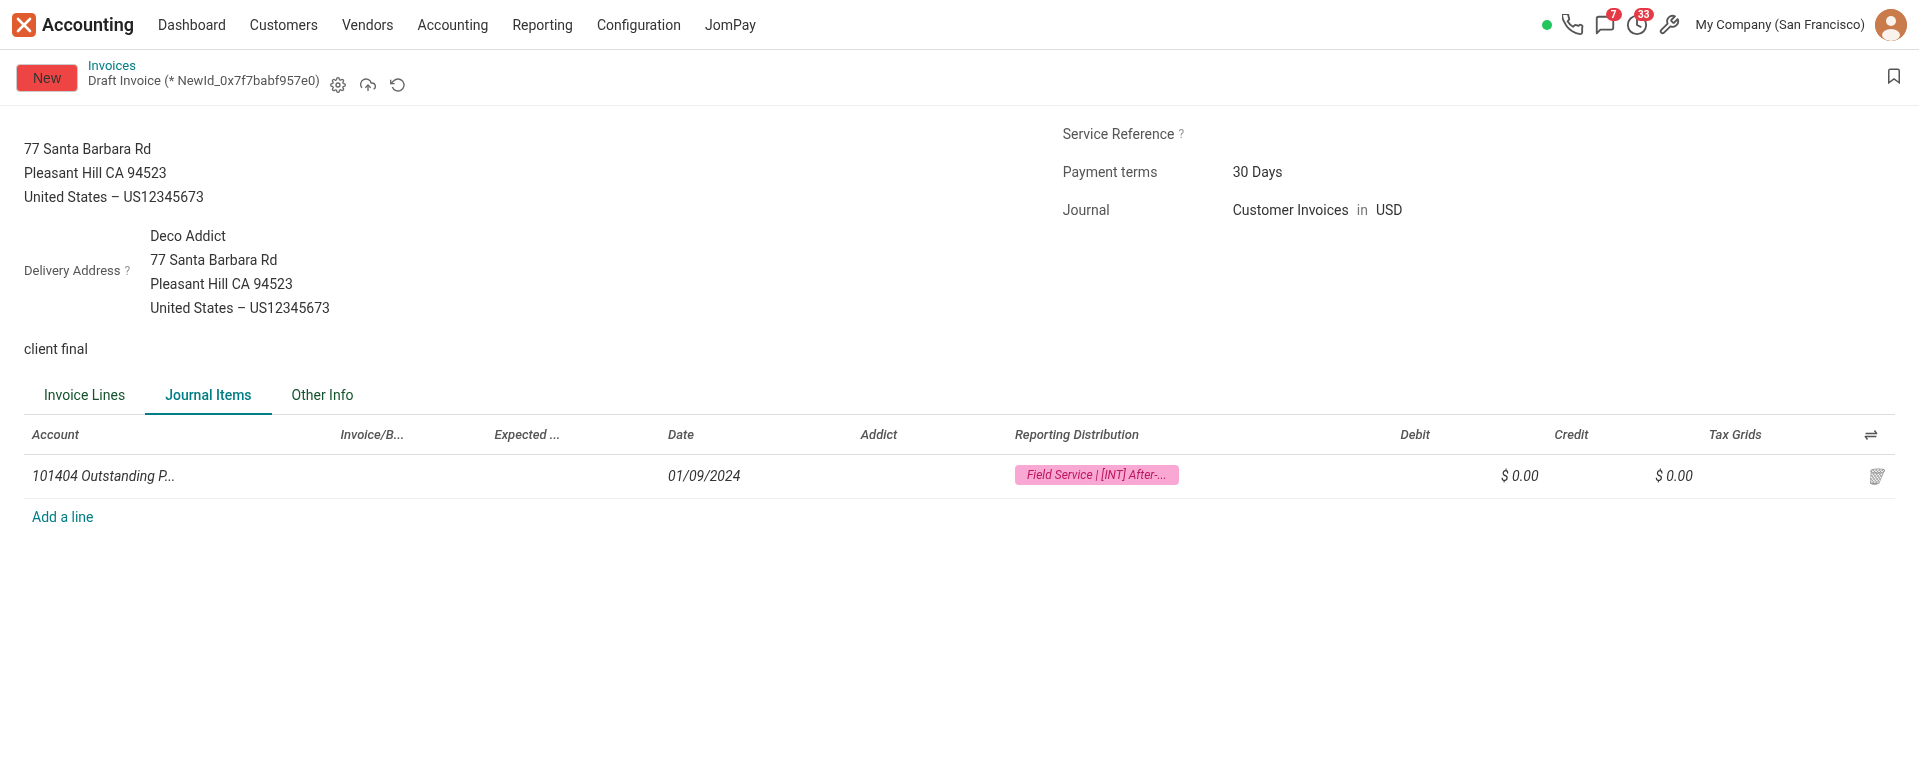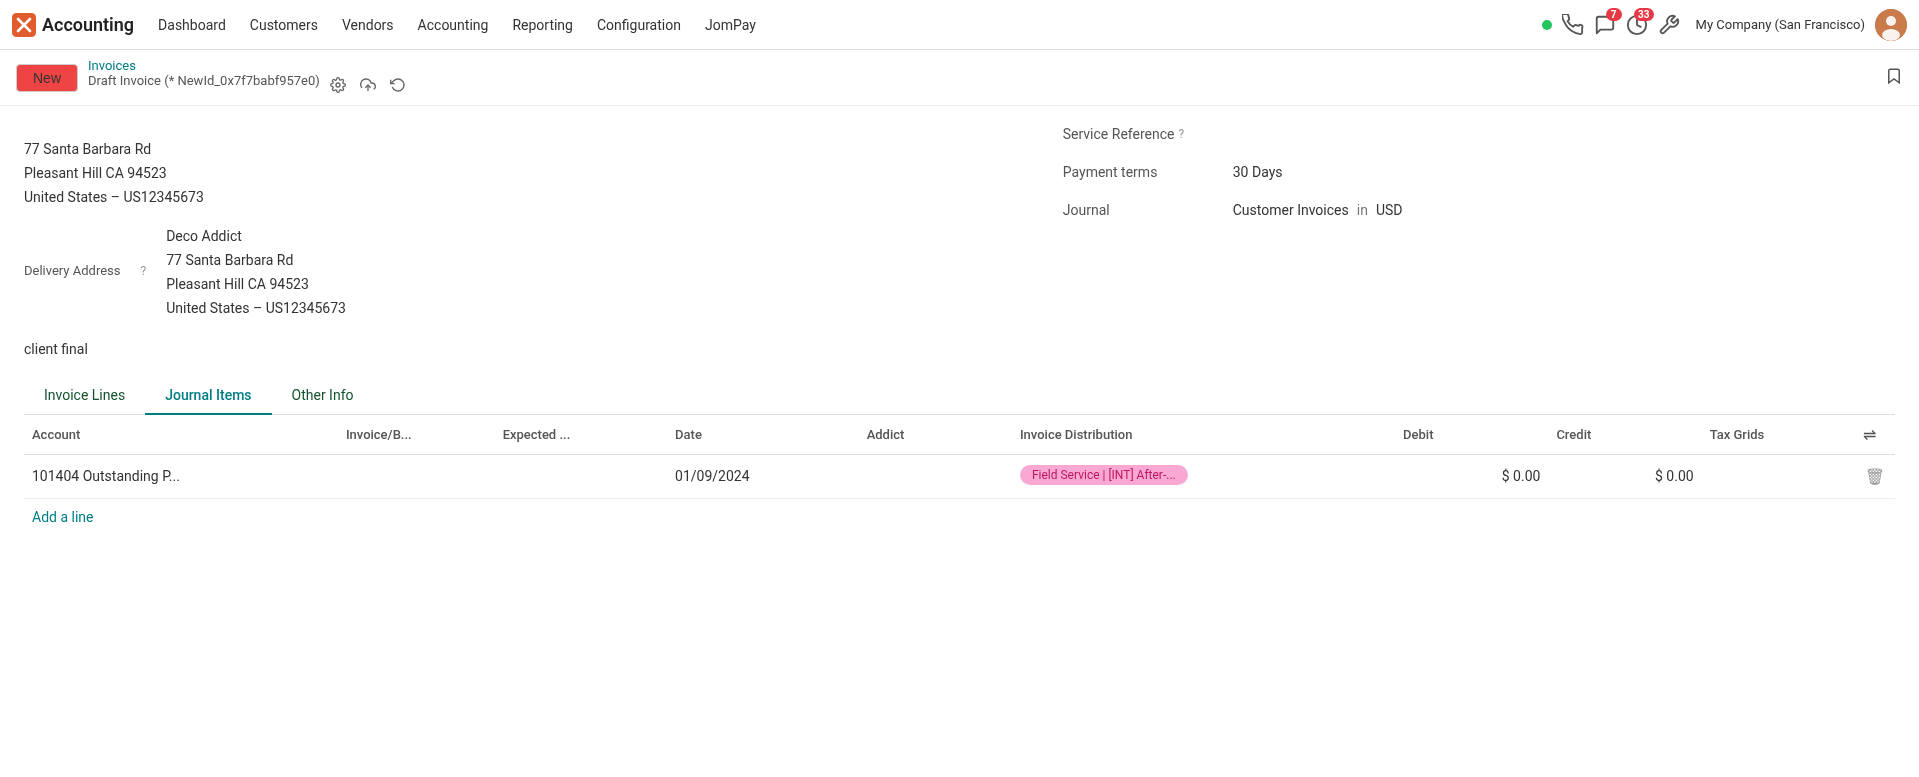--- a/index.html
+++ b/index.html
@@ -39,21 +39,21 @@
       border: 1px solid #ccc; border-radius: 4px; padding: 5px 16px;
       font-size: 14px; cursor: pointer; background: #ef4444; color: #333;
     }
     .breadcrumb { display: flex; flex-direction: column; }
     .breadcrumb-parent { font-size: 13px; color: #017e84; cursor: pointer; }
     .breadcrumb-current { font-size: 13px; color: #555; display: flex; gap: 6px; }
     .toolbar-icon-btn { cursor: pointer; color: #555; display: flex; align-items: center; padding: 4px; border-radius: 4px; }
 
     
     .main-content { padding: 20px 24px; }
-    .address-label { font-size: 13px; color: #555; margin-bottom: 4px; display: flex; align-items: center; gap: 20px; }
+    .address-label { font-size: 13px; color: #555; margin-bottom: 4px; display: flex; align-items: center; gap: 4px; }
     .address-label .help-icon { color: #999; font-size: 12px; cursor: pointer; }
     .address-text { font-size: 14px; color: #333; line-height: 1.6; }
     .field-row { display: flex; align-items: center; margin-bottom: 10px; gap: 20px; }
     .field-label { font-size: 14px; color: #555; min-width: 150px; display: flex; align-items: center; gap: 4px; }
     .field-label .help-icon { color: #999; font-size: 12px; cursor: pointer; }
     .field-value { font-size: 14px; color: #333; }
     .journal-value { display: flex; align-items: center; gap: 8px; }
     .journal-in { color: #777; font-size: 14px; }
 
     
@@ -61,21 +61,21 @@
 
     
     .tabs { display: flex; border-bottom: 1px solid #ddd; margin-bottom: 0; }
     .tab {
       padding: 10px 20px; cursor: pointer; font-size: 14px; color: #14532d;
       border-bottom: 2px solid transparent; margin-bottom: -1px;
     }
     .tab.active { color: #017e84; border-bottom: 2px solid #017e84; font-weight: 500; }
 
     
-    .journal-table { width: 100%; border-collapse: collapse; }
+    .journal-table { width: 100%; border-collapse: collapse; font-style: italic; }
     .journal-table th {
       text-align: left; padding: 10px 8px; font-size: 13px; font-weight: 500;
       color: #555; border-bottom: 1px solid #ddd;
     }
     .journal-table td {
       padding: 10px 8px; font-size: 14px; color: #333; border-bottom: 1px solid #eee;
       vertical-align: middle;
     }
     .col-account { min-width: 160px; }
     .col-invoice { min-width: 80px; }
@@ -85,21 +85,21 @@
     .col-analytic { min-width: 200px; }
     .col-debit { min-width: 80px; text-align: right; }
     .col-credit { min-width: 80px; text-align: right; }
     .col-taxgrids { min-width: 80px; }
     .col-actions { width: 40px; text-align: center; }
     .adjust-icon { cursor: pointer; color: #555; font-size: 16px; }
     .delete-btn { cursor: pointer; color: #999; font-size: 16px; }
 
     
     .analytic-tag {
-      background: #f9a8d4; color: #be185d; border-radius: 10px;
+      background: #f9a8d4; color: #be185d; border-radius: 4px;
       padding: 3px 12px; font-size: 12px; display: inline-block; white-space: nowrap;
       max-width: 200px; overflow: hidden; text-overflow: ellipsis;
     }
 
     
     .add-line-btn {
       color: #017e84; cursor: pointer; font-size: 14px; padding: 10px 8px;
       display: inline-block;
     }
     .fields-grid { display: flex; flex-direction: column; gap: 12px; }
@@ -269,21 +269,21 @@
 
   <div>
     <table class="journal-table">
       <thead>
         <tr>
           <th class="col-account">Account</th>
           <th class="col-invoice">Invoice/B...</th>
           <th class="col-expected">Expected ...</th>
           <th class="col-date">Date</th>
           <th class="col-label">Addict</th>
-          <th class="col-analytic">Invoice Distribution</th>
+          <th class="col-analytic">Reporting Distribution</th>
           <th class="col-debit">Debit</th>
           <th class="col-credit">Credit</th>
           <th class="col-taxgrids">Tax Grids</th>
           <th class="col-actions">
             <span class="adjust-icon">⇌</span>
           </th>
         </tr>
       </thead>
       <tbody>
         <tr>

